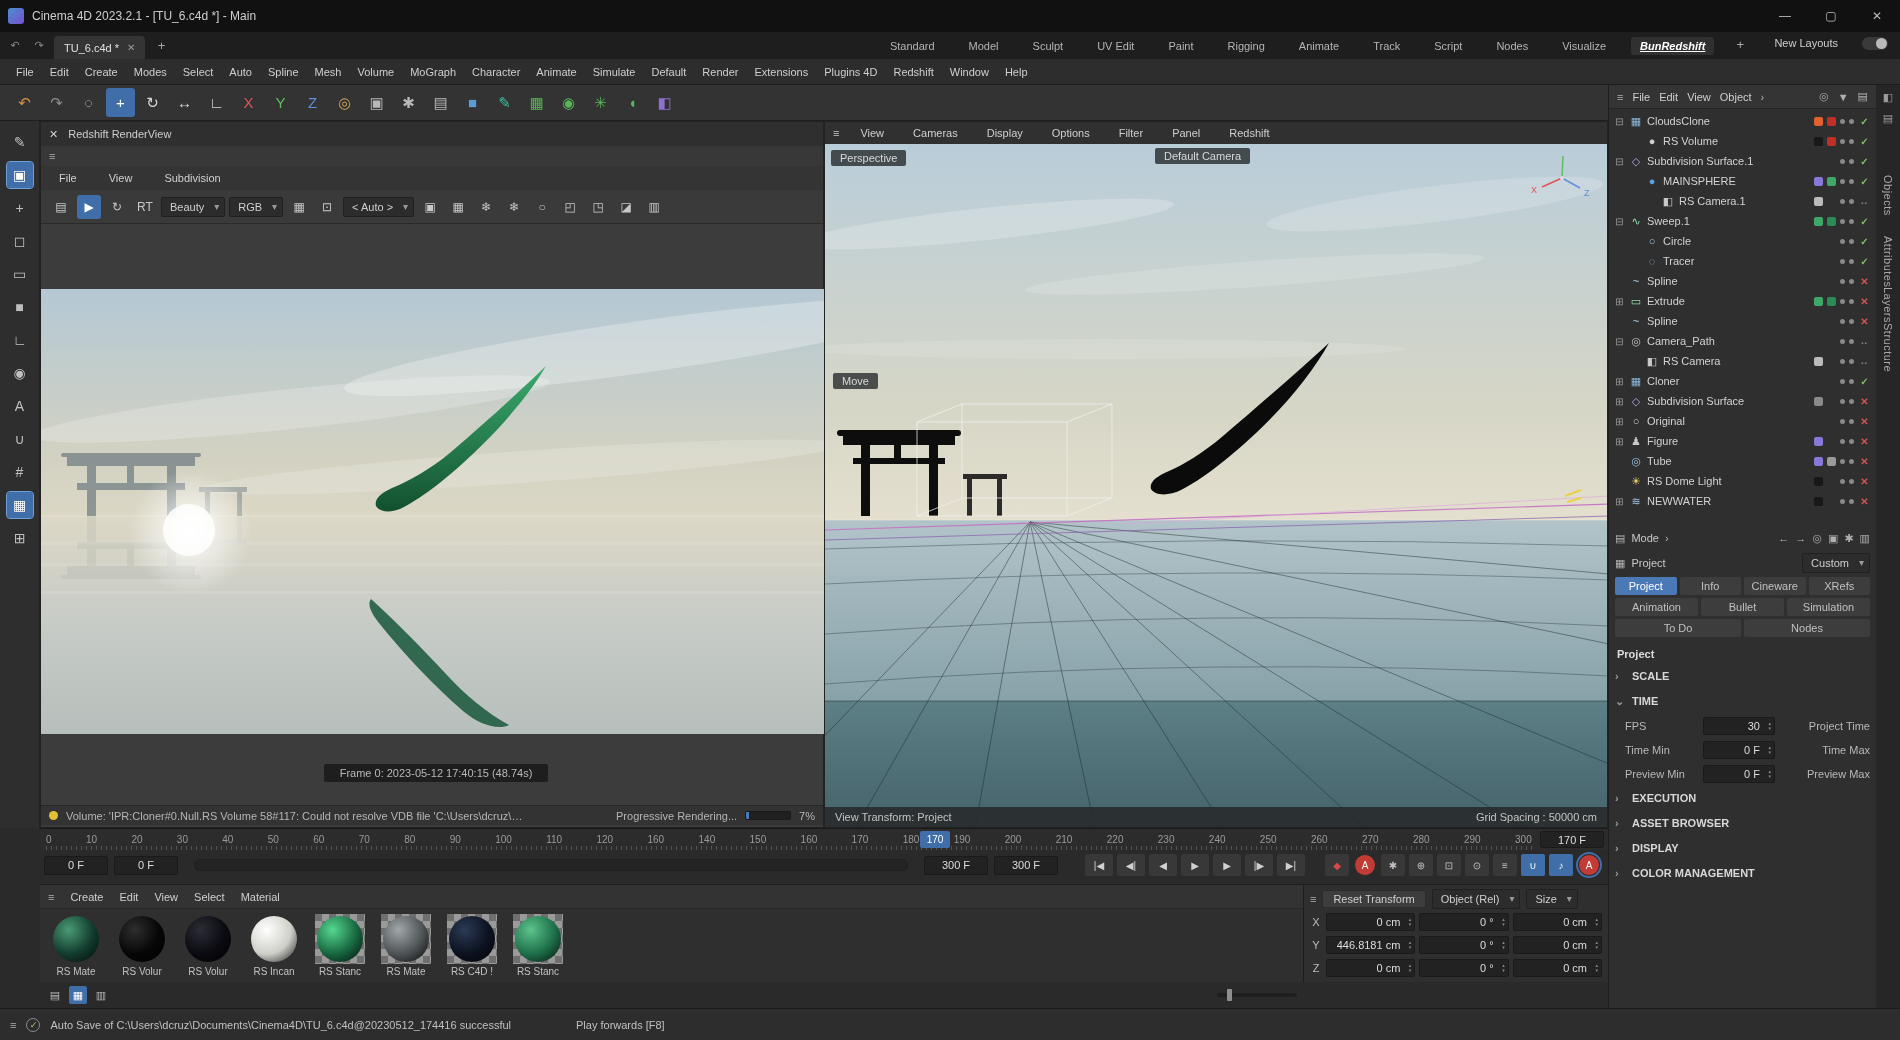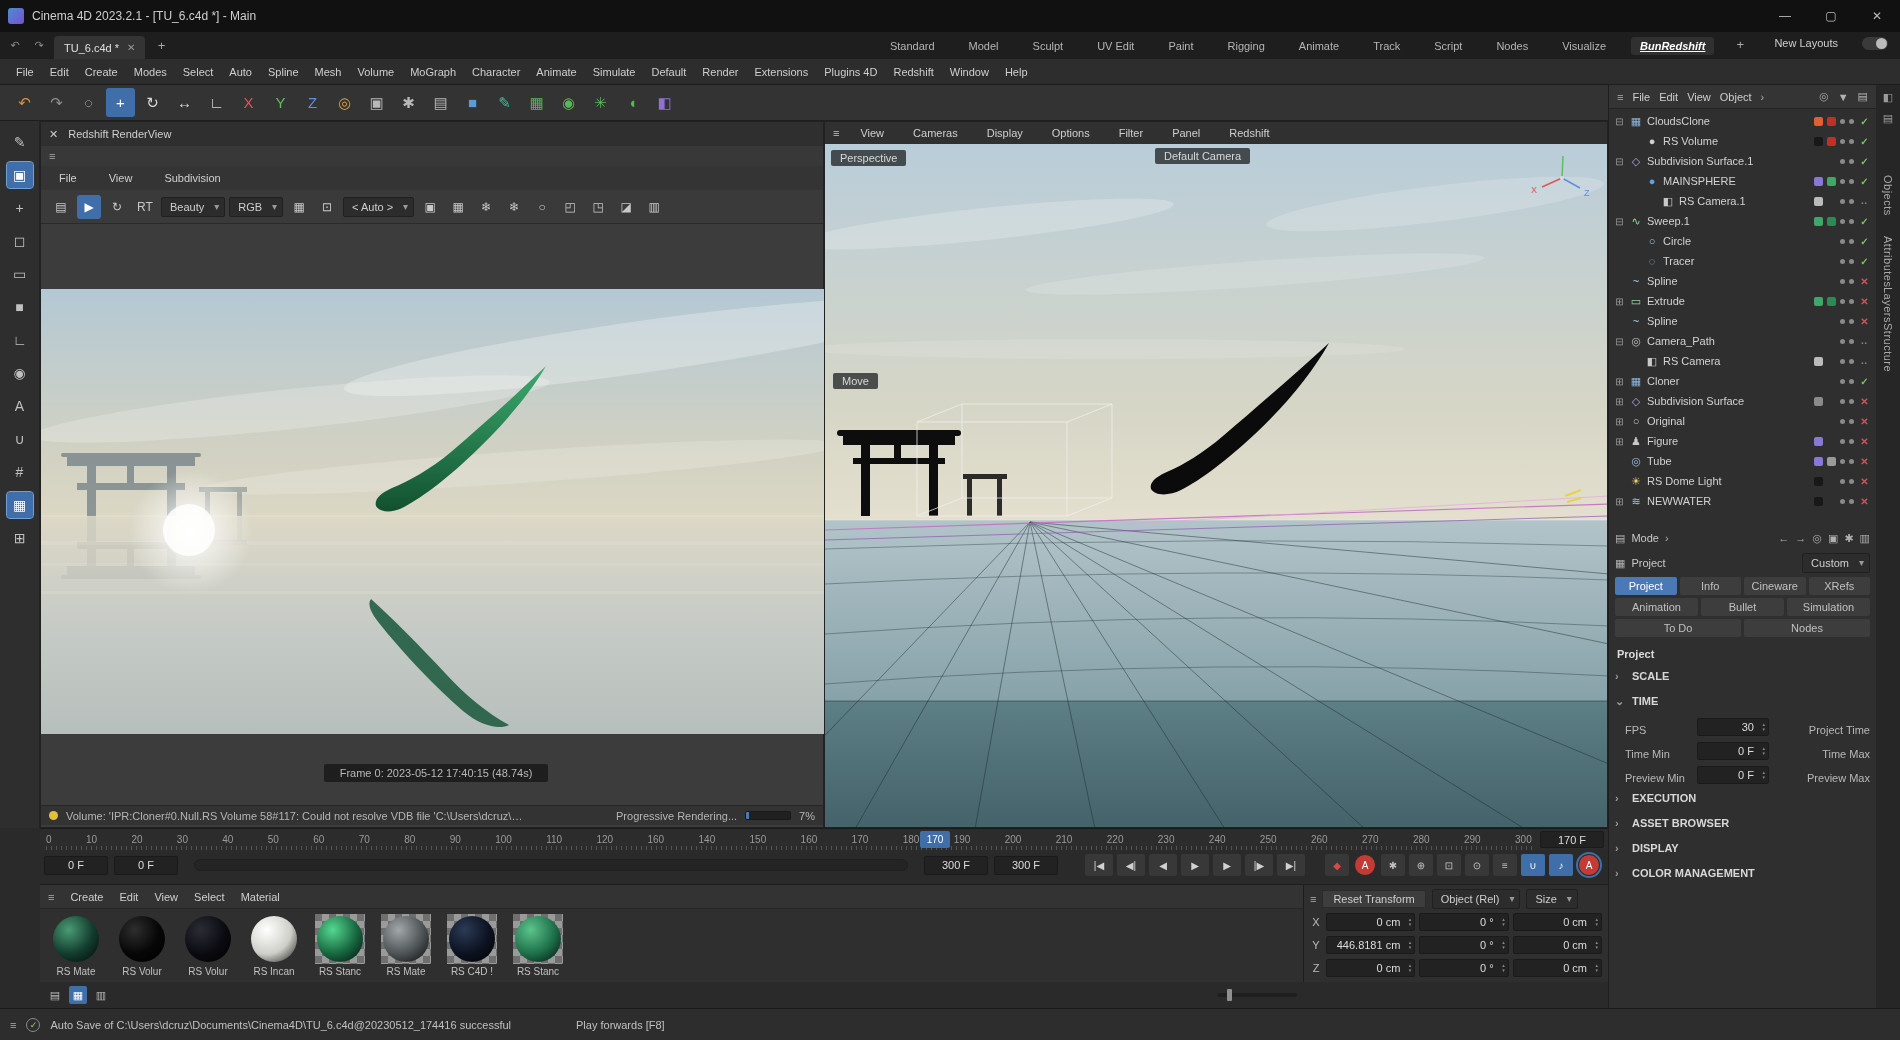--- a/index.html
+++ b/index.html
@@ -93,21 +93,21 @@
 .chip{width:9px;height:9px;border-radius:2px;background:var(--c,transparent)}
 .attrs{flex:1;display:flex;flex-direction:column;gap:3px;padding:14px 6px 6px 6px}
 .attr-row{display:flex;align-items:center;gap:6px;height:22px}
 .attr-row .right{margin-left:auto;display:flex;gap:6px;align-items:center}
 .attr-tabs{display:flex;gap:3px}
 .atab{flex:1;text-align:center;background:#3d3d3d;border-radius:2px;padding:3px 0;color:#c0c0c0}
 .atab[data-active="true"]{background:#4a79b5;color:#fff}
 .attr-title{font-weight:bold;color:#ddd;padding:8px 2px 2px 2px}
 .attr-sec{display:flex;gap:7px;align-items:center;height:22px;color:#d8d8d8;font-weight:bold}
 .attr-sec .caret{color:#9a9a9a;width:10px}
-.trow{display:flex;align-items:flex-end;height:21px;padding-left:10px}
+.trow{display:flex;align-items:center;height:21px;gap:6px;padding-left:10px}
 .tlabel{width:72px;color:#b8b8b8}
 .tlabel2{margin-left:auto;color:#b8b8b8;white-space:nowrap}
 .nfield{width:72px;background:#222;border:1px solid #1a1a1a;border-radius:2px;text-align:right;padding:2px 14px 2px 4px;position:relative;color:#ddd}
 .nfield::after{content:"▴\A▾";white-space:pre;font-size:5px;line-height:5px;position:absolute;right:3px;top:3px;color:#888}
 
 
 .rightstrip{left:1876px;top:85px;width:24px;height:925px;background:#262626;display:flex;flex-direction:column;align-items:center;padding-top:6px}
 .rsi{color:#9a9a9a;font-size:11px;margin-bottom:8px}
 .vtab{writing-mode:vertical-rl;color:#ababab;font-size:11px;letter-spacing:.5px}
 .vtab:nth-of-type(1){margin-top:60px}
@@ -557,20 +557,24 @@
           <line x1="0" y1="0" x2="1" y2="-22" stroke="#5fbf5f" stroke-width="1.5"></line>
           <line x1="0" y1="0" x2="18" y2="10" stroke="#5f8fdf" stroke-width="1.5"></line>
           <circle cx="0" cy="0" r="2" fill="#dddddd"></circle>
           <text x="-31" y="15" font-size="9" fill="#e05555">X</text>
           <text x="22" y="18" font-size="9" fill="#5f8fdf">Z</text>
         </g>
       </svg>
       <span class="vp-overlay" style="left:6px;top:6px">Perspective</span>
       <span class="vp-overlay" style="left:330px;top:4px">Default Camera</span>
       <span class="vp-overlay" style="left:8px;top:229px">Move</span>
+      <div class="vp-footer">
+        <span>View Transform: Project</span>
+        <span>Grid Spacing : 50000 cm</span>
+      </div>
     </div>
   </div>
 
   <div class="rightpanel abs">
     <div class="om-head">
       <span class="hicon">≡</span>
 
         <span class="menu-item" style="padding:2px 0">File</span>
 
         <span class="menu-item" style="padding:2px 0">Edit</span>

